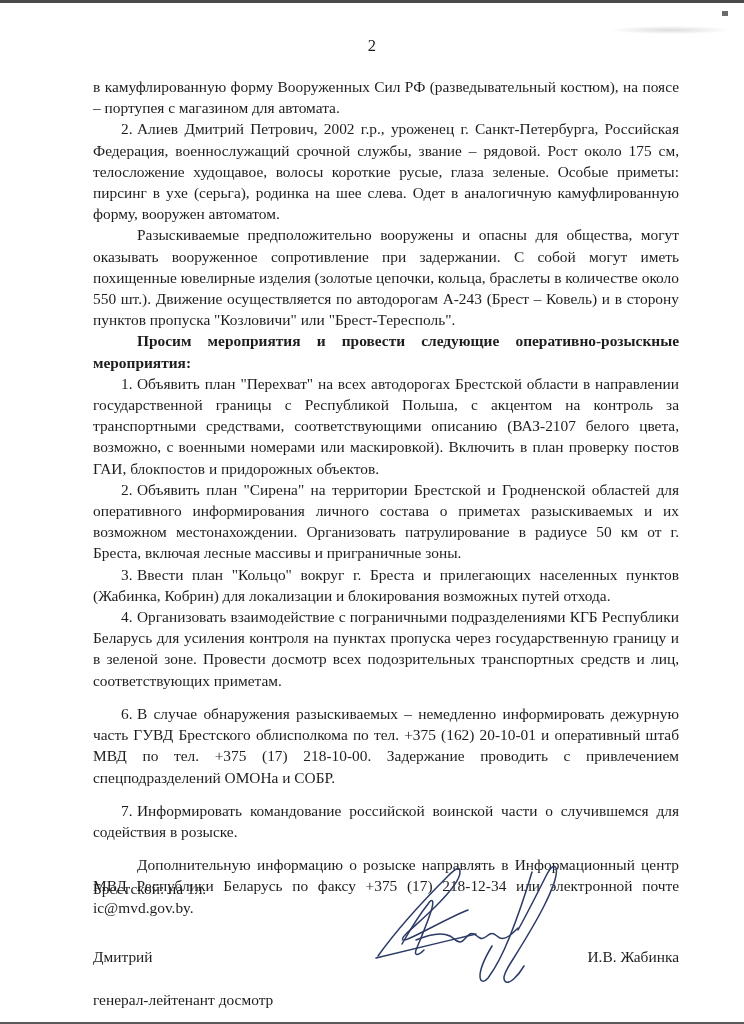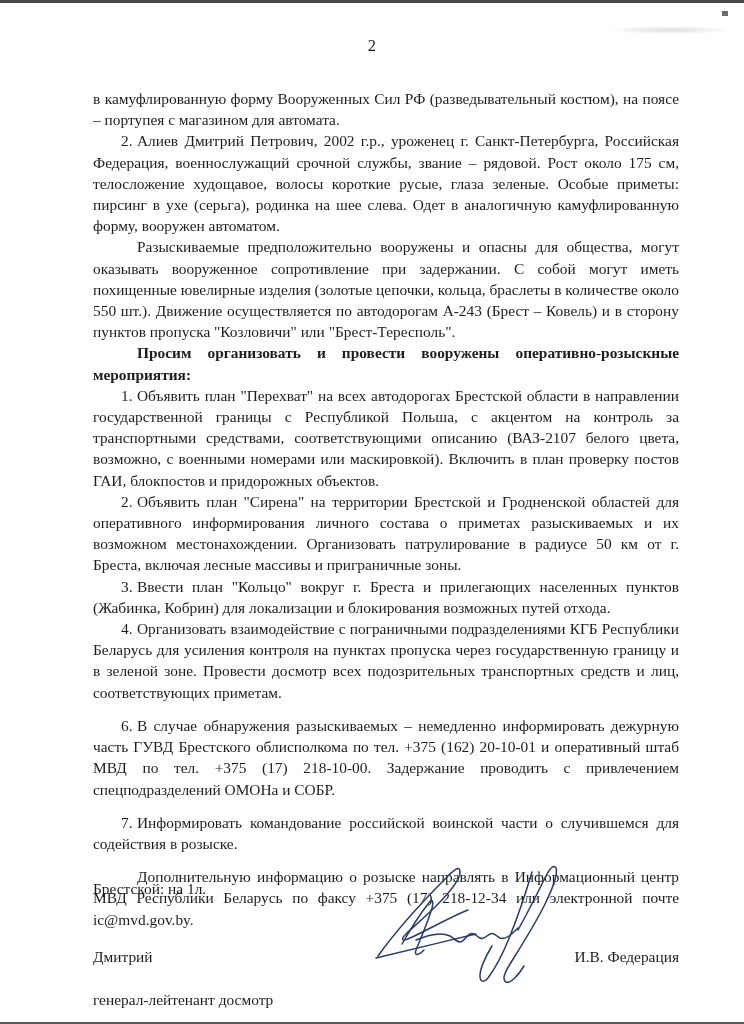--- a/index.html
+++ b/index.html
@@ -64,21 +64,21 @@
     left: 0;
     width: 744px;
     text-align: center;
     font-size: 16.5px;
     line-height: 1;
     letter-spacing: .2px;
   }
 
   .body-area {
     position: absolute;
-    top: 88px;
+    top: 76px;
     left: 93px;
     width: 586px;
   }
 
   p.para {
     margin: 0;
     font-size: 15.4px;
     line-height: 21.2px;
     text-align: justify;
     text-justify: inter-word;
@@ -152,21 +152,21 @@
   <div class="scan-edge-top"></div>
   <div class="scan-speck"></div>
   <div class="scan-smudge"></div>
 
   <div class="page-number">2</div>
 
   <div class="body-area">
       <p class="para">в камуфлированную форму Вооруженных Сил РФ (разведывательный костюм), на поясе – портупея с магазином для автомата.</p>
       <p class="para num"><span class="num-label">2.</span><span>Алиев Дмитрий Петрович, 2002 г.р., уроженец г. Санкт-Петербурга, Российская Федерация, военнослужащий срочной службы, звание – рядовой. Рост около 175 см, телосложение худощавое, волосы короткие русые, глаза зеленые. Особые приметы: пирсинг в ухе (серьга), родинка на шее слева. Одет в аналогичную камуфлированную форму, вооружен автоматом.</span></p>
       <p class="para indent">Разыскиваемые предположительно вооружены и опасны для общества, могут оказывать вооруженное сопротивление при задержании. С собой могут иметь похищенные ювелирные изделия (золотые цепочки, кольца, браслеты в количестве около 550 шт.). Движение осуществляется по автодорогам А-243 (Брест – Ковель) и в сторону пунктов пропуска "Козловичи" или "Брест-Тересполь".</p>
-      <p class="para indent bold">Просим организовать и провести вооружены оперативно-розыскные мероприятия:</p>
+      <p class="para indent bold">Просим мероприятия и провести следующие оперативно-розыскные мероприятия:</p>
       <p class="para num"><span class="num-label">1.</span><span>Объявить план "Перехват" на всех автодорогах Брестской области в направлении государственной границы с Республикой Польша, с акцентом на контроль за транспортными средствами, соответствующими описанию (ВАЗ-2107 белого цвета, возможно, с военными номерами или маскировкой). Включить в план проверку постов ГАИ, блокпостов и придорожных объектов.</span></p>
       <p class="para num"><span class="num-label">2.</span><span>Объявить план "Сирена" на территории Брестской и Гродненской областей для оперативного информирования личного состава о приметах разыскиваемых и их возможном местонахождении. Организовать патрулирование в радиусе 50 км от г. Бреста, включая лесные массивы и приграничные зоны.</span></p>
       <p class="para num"><span class="num-label">3.</span><span>Ввести план "Кольцо" вокруг г. Бреста и прилегающих населенных пунктов (Жабинка, Кобрин) для локализации и блокирования возможных путей отхода.</span></p>
       <p class="para num"><span class="num-label">4.</span><span>Организовать взаимодействие с пограничными подразделениями КГБ Республики Беларусь для усиления контроля на пунктах пропуска через государственную границу и в зеленой зоне. Провести досмотр всех подозрительных транспортных средств и лиц, соответствующих приметам.</span></p>
       <p class="para num gap-before"><span class="num-label">6.</span><span>В случае обнаружения разыскиваемых – немедленно информировать дежурную часть ГУВД Брестского облисполкома по тел. +375 (162) 20-10-01 и оперативный штаб МВД по тел. +375 (17) 218-10-00. Задержание проводить с привлечением спецподразделений ОМОНа и СОБР.</span></p>
       <p class="para num gap-before"><span class="num-label">7.</span><span>Информировать командование российской воинской части о случившемся для содействия в розыске.</span></p>
       <p class="para indent gap-before">Дополнительную информацию о розыске направлять в Информационный центр МВД Республики Беларусь по факсу +375 (17) 218-12-34 или электронной почте ic@mvd.gov.by.</p>
     </div>
 
   <div class="signature-ink">
@@ -182,18 +182,18 @@
     </svg>
   </div>
 
   <div class="sign-block">
     <p class="attach-line">Брестской: на 1л.</p>
     <div class="sig-row">
       <div class="sig-title">
         <div>Дмитрий</div>
         <div>генерал-лейтенант досмотр</div>
       </div>
-      <div class="sig-name">И.В. Федерация</div>
+      <div class="sig-name">И.В. Жабинка</div>
     </div>
   </div>
 
   <div class="scan-edge-bottom"></div>
 </div>
 
 </body></html>

